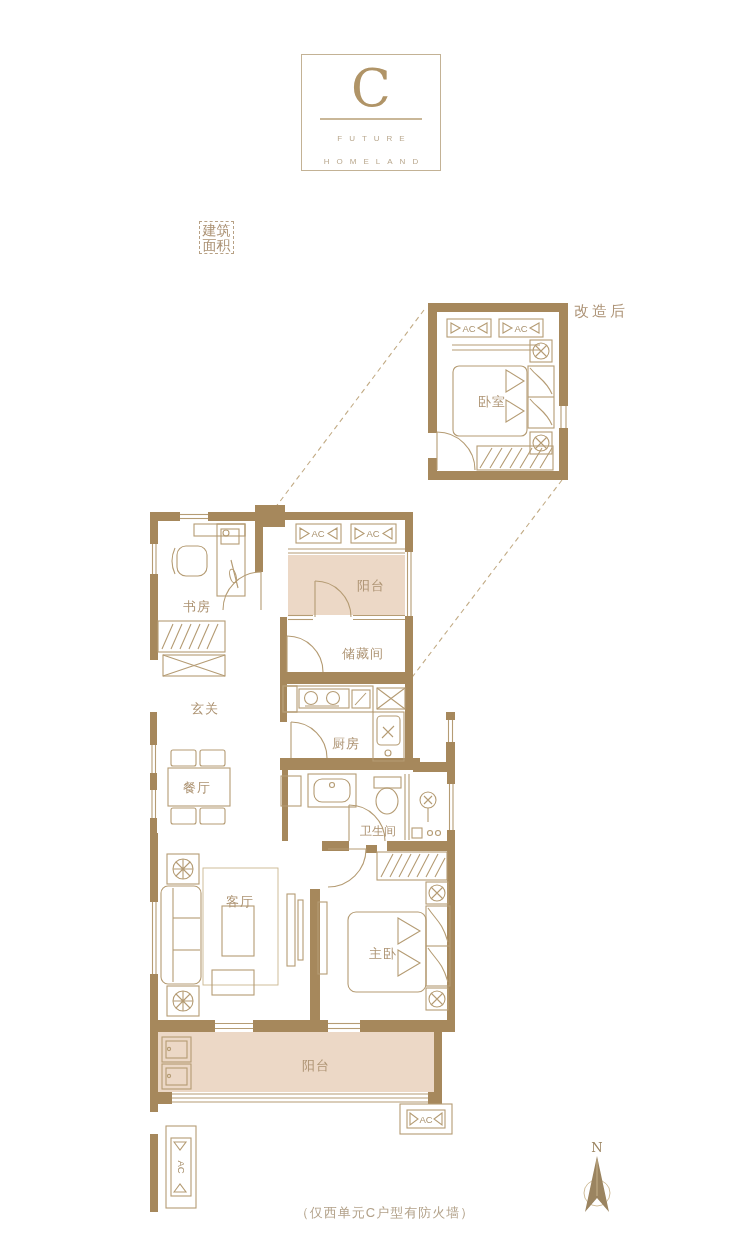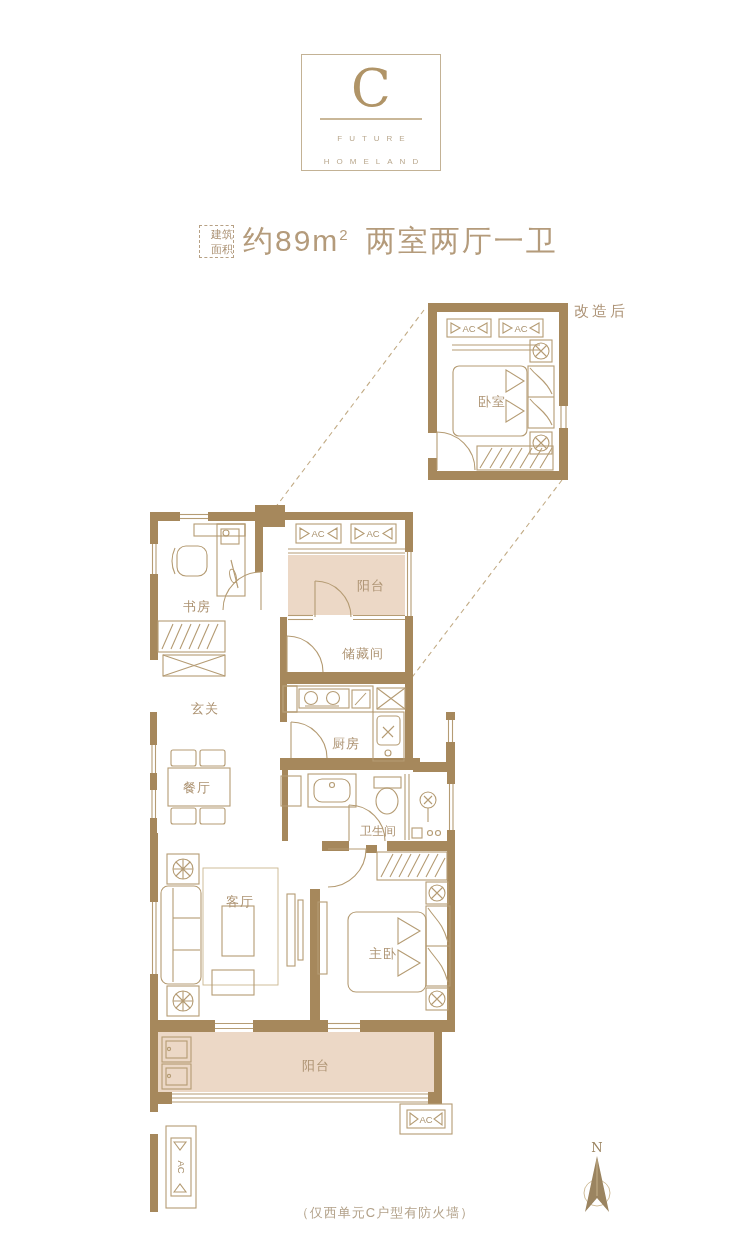--- a/index.html
+++ b/index.html
@@ -4,22 +4,22 @@
 <style>
   html,body{margin:0;padding:0;}
   body{width:740px;height:1243px;background:#ffffff;position:relative;overflow:hidden;
        font-family:"Liberation Sans",sans-serif;}
   .logo{position:absolute;left:301px;top:54px;width:140px;height:117px;
         border:1px solid #c3b295;text-align:center;box-sizing:border-box;}
   .logo-c{font-family:"DejaVu Serif",serif;font-size:52px;line-height:56px;color:#b09467;margin-top:5px;}
   .logo-line{width:102px;height:2px;background:#c9b798;margin:2px auto 9px auto;}
   .logo-sub{font-size:8px;letter-spacing:7px;padding-left:7px;color:#b9a88e;margin-top:14px;}
   .title{position:absolute;left:199px;top:221px;display:flex;align-items:center;}
-  .badge{width:35px;height:33px;border:1px dashed #b7a185;color:#ab9173;font-size:11px;
-         line-height:15px;text-align:right;box-sizing:border-box;margin-right:9px;padding-top:1px;}
+  .badge{width:35px;height:33px;border:1px dashed #b7a185;color:#ab9173;font-size:14px;
+         line-height:15px;text-align:center;box-sizing:border-box;margin-right:9px;padding-top:1px;}
   .title-main{font-size:30px;color:#b49b7b;letter-spacing:2px;white-space:nowrap;}
   .title-main sup{font-size:15px;}
   .title-gap{display:inline-block;width:16px;}
   svg{position:absolute;left:0;top:0;}
   .w{fill:#a6885c;stroke:none;}
   .pink{fill:#ecd8c6;stroke:none;}
   .ln{fill:none;stroke:#b59c74;stroke-width:1.1;}
   .lnf{fill:#ffffff;stroke:#b59c74;stroke-width:1.1;}
   .thin{fill:none;stroke:#cbb68f;stroke-width:0.9;}
   .wf{fill:#ffffff;stroke:none;}
@@ -39,21 +39,20 @@
   <div class="logo-line"></div>
   <div class="logo-sub">FUTURE</div>
   <div class="logo-sub">HOMELAND</div>
 </div>
 
 <div class="title">
   <div class="badge">
     <div>建筑</div>
     <div>面积</div>
   </div>
-  <div class="title-main"><span>约89m</span><sup>2</sup><span class="title-gap"></span><span>两室两厅一卫</span></div>
 </div>
 
 <svg width="740" height="1243" viewBox="0 0 740 1243">
 
   <g>
     <path class="dash" d="M424,310 L272,512"></path>
     <path class="dash" d="M562,480 L410,680"></path>
   </g>
 
   <g>

